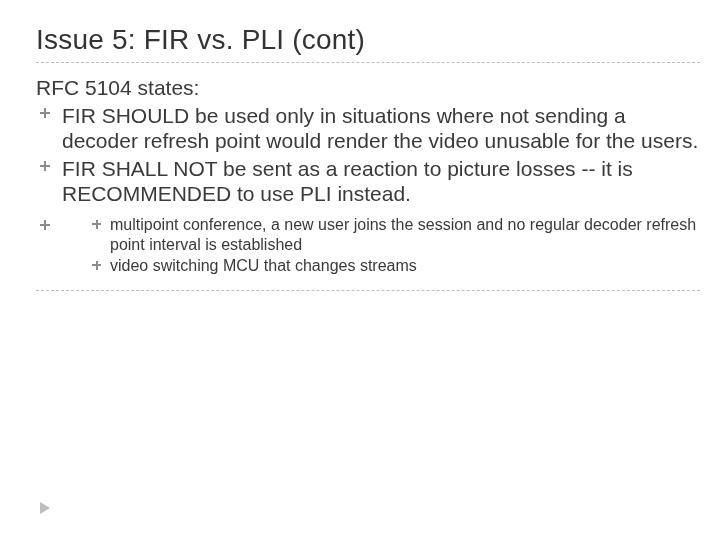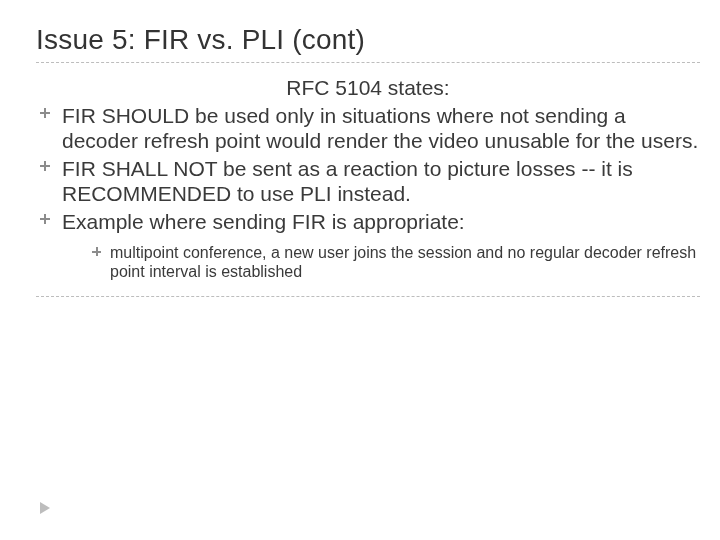--- a/index.html
+++ b/index.html
@@ -30,21 +30,20 @@
     border-top: 1px dashed #bdbdbd;
     margin: 6px 0 10px 0;
   }
   .body {
     font-size: 21px;
     line-height: 1.22;
     color: #3a3a3a;
   }
   .lead {
     margin: 12px 0 2px 0;
-    text-align: center;
   }
   ul.top {
     list-style: none;
     padding: 0;
     margin: 0;
   }
   ul.top > li {
     position: relative;
     padding-left: 26px;
     margin: 0 0 2px 0;
@@ -124,24 +123,26 @@
     <p class="lead">RFC 5104 states:</p>
 
     <ul class="top">
       <li>
         <span>FIR SHOULD be used only in situations where not sending a decoder refresh point would render the video unusable for the users.</span>
       </li>
       <li>
         <span>FIR SHALL NOT be sent as a reaction to picture losses -- it is RECOMMENDED to use PLI instead.</span>
       </li>
       <li>
-        <span>Example where sending FIR is appropriate:</span>
         <ul class="sub">
           <li>
             <span>multipoint conference, a new user joins the session and no regular decoder refresh point interval is established</span>
+          </li>
+          <li>
+            <span>video switching MCU that changes streams</span>
           </li>
         </ul>
       </li>
     </ul>
   </div>
 
   <hr class="bottom-dash">
   <div class="footer-marker"></div>
 </div>
 

